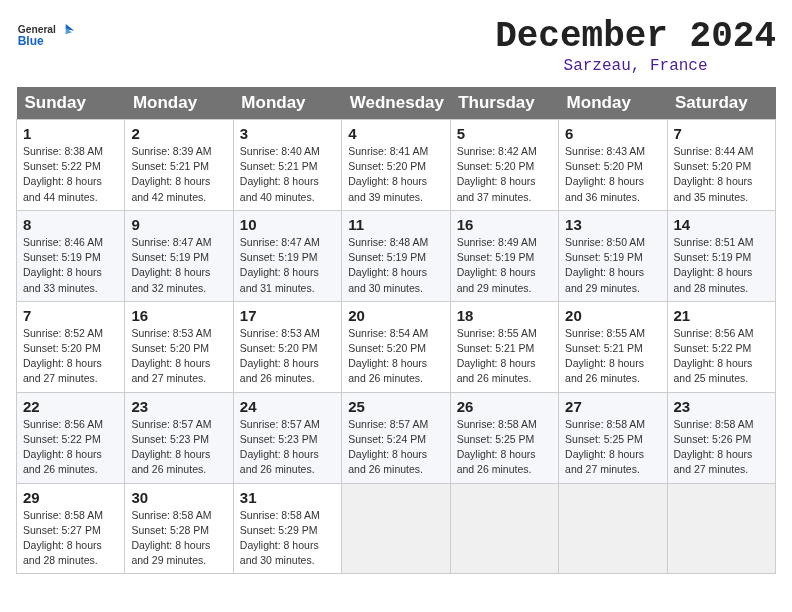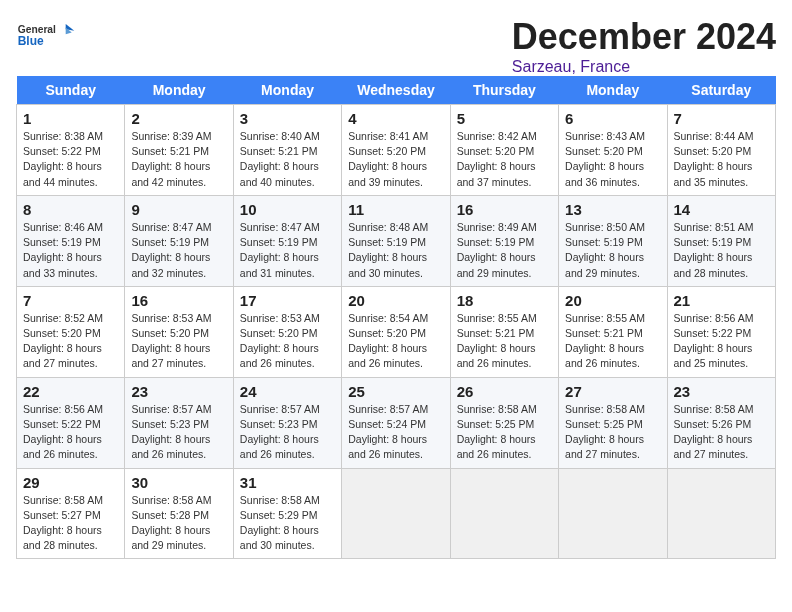--- a/index.html
+++ b/index.html
@@ -7,51 +7,53 @@
       font-family: Arial, sans-serif;
       background: #fff;
       width: 792px;
       min-height: 612px;
       padding: 16px;
     }
     .header {
       display: flex;
       justify-content: space-between;
       align-items: flex-start;
+      margin-bottom: 12px;
     }
     .logo {
       display: flex;
       align-items: center;
       font-size: 18px;
       font-weight: bold;
       color: #1a1a2e;
     }
     .title-block {
-      text-align: left;
+      text-align: center;
+      font-family: Liberation Mono, monospace;
     }
     .month-year {
       font-size: 36px;
       font-weight: bold;
       color: #222;
     }
     .location {
       font-size: 16px;
       color: #4c1d95;
     }
     table {
       width: 100%;
       border-collapse: collapse;
       table-layout: fixed;
     }
     th {
-      background: #3b82f6;
+      background: #737373;
       color: #fff;
-      text-align: center;
+      text-align: left;
       padding: 6px 8px;
-      font-size: 14px;
+      font-size: 17px;
       font-weight: bold;
     }
     td {
       border: 1px solid #ccc;
       vertical-align: top;
       padding: 5px 6px;
       font-size: 10.5px;
       color: #222;
       min-height: 80px;
       height: 88px;

